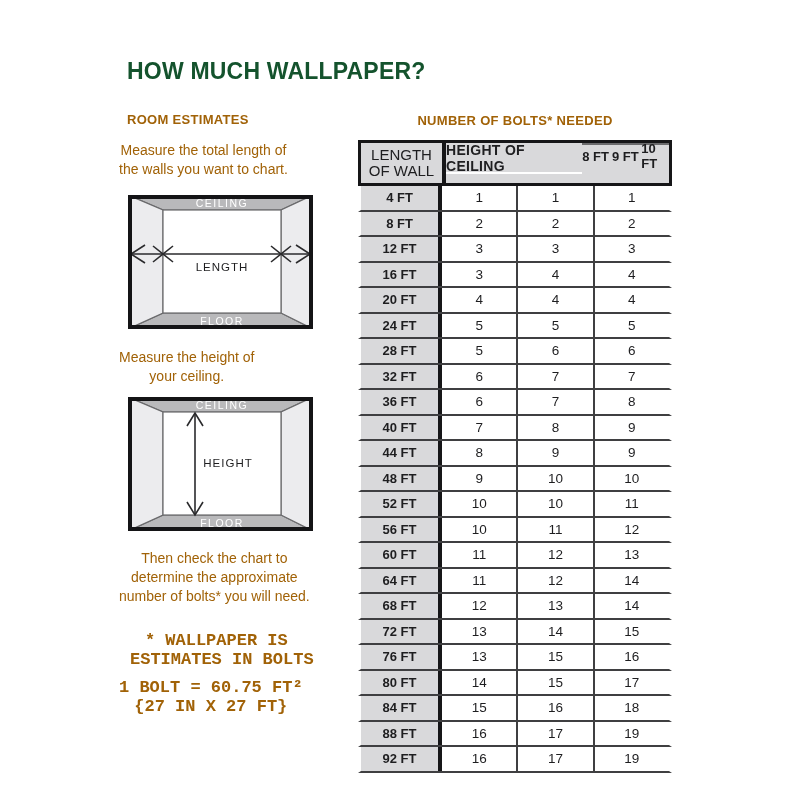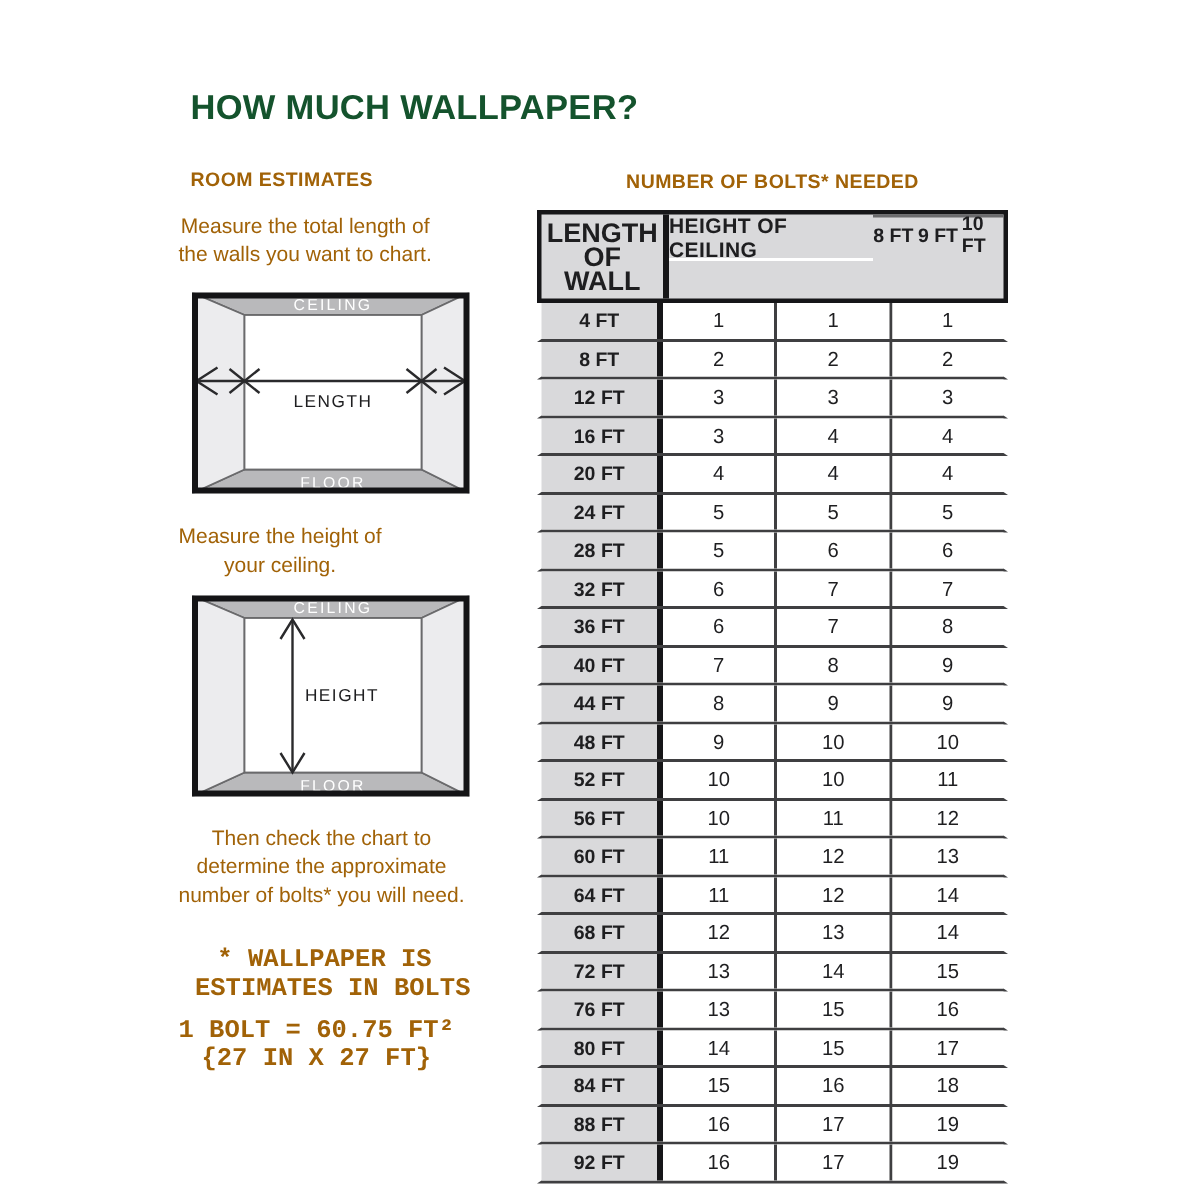--- a/index.html
+++ b/index.html
@@ -21,21 +21,21 @@
   .para{left:119px;font-size:14px;line-height:19px;color:#a16207;text-align:center;}
   .para.bold{font-weight:bold;font-size:17px;font-family:Liberation Mono, monospace;}
   .indent{padding-left:11px;}
   
   .diagram{left:128px;width:185px;height:102px;}
   
   .wtable{left:358px;top:140px;width:314px;}
   .thead{display:flex;align-items:stretch;border:3px solid #161618;background:#d9d9db;}
   .th-col1{
     flex:0 0 77px;border-right:4px solid #161618;display:flex;align-items:center;justify-content:center;
-    text-align:center;font-weight:bold;font-size:18px;line-height:16px;padding:4px 2px;
+    text-align:center;font-weight:normal;font-size:15px;line-height:16px;padding:4px 2px;
   }
   .th-right{flex:1;display:flex;flex-direction:row;min-width:0;}
   .th-group{
     height:29px;display:flex;align-items:center;justify-content:center;
     font-weight:bold;font-size:14px;letter-spacing:.3px;border-bottom:2px solid #ffffff;
   }
   .th-sub{display:flex;height:22px;border-top:2px solid #6b6b6d;}
   .th-sub .sub{flex:1;display:flex;align-items:center;justify-content:center;font-weight:bold;font-size:13px;}
   .th-sub .sub:not(:last-child){border-right:2px solid transparent;}
   .tbody .trow{

